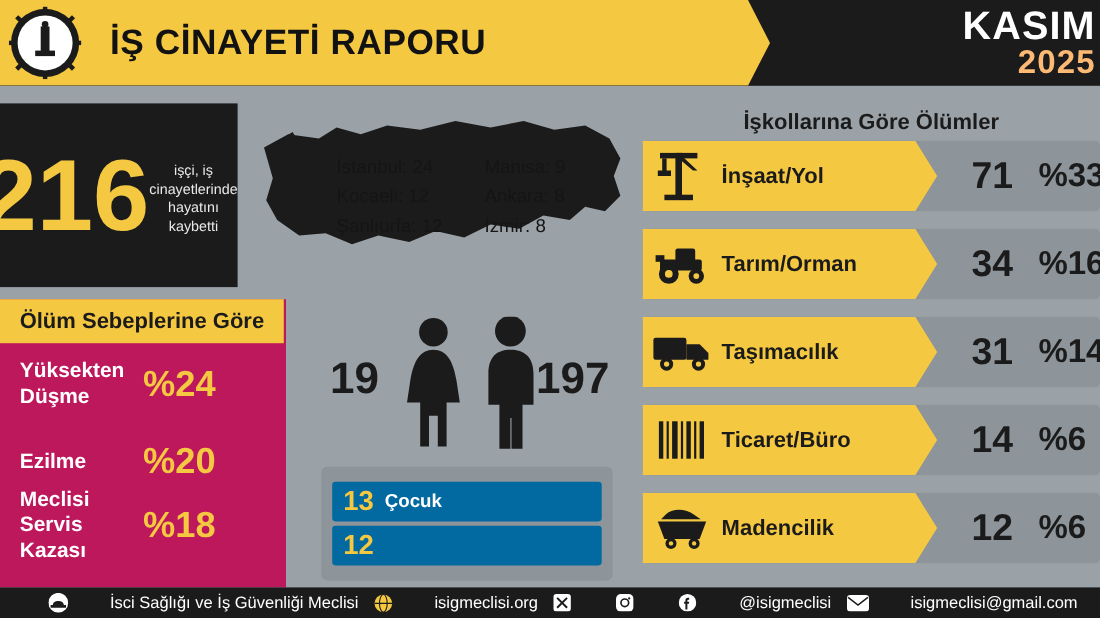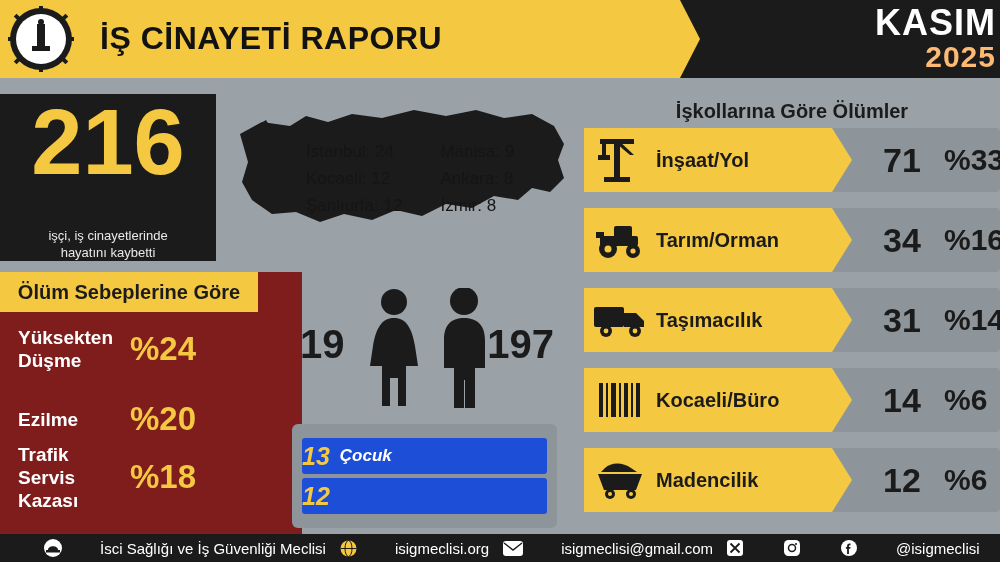--- a/index.html
+++ b/index.html
@@ -30,28 +30,28 @@
     font-size: 36px; font-weight: bold; color: #ffffff; letter-spacing: 1px;
   }
   .header-year {
     position: absolute; right: 4px; top: 40px;
     font-size: 30px; font-weight: bold; color: #fdba74; letter-spacing: 1px;
   }
 
   
   .big-box {
     position: absolute; left: 0; top: 94px; width: 216px; height: 167px;
-    background: #1b1b1b; display: flex; flex-direction: column;
-    align-items: center; justify-content: space-between;
+    background: #1b1b1b; display: flex; flex-direction: row;
+    align-items: center; justify-content: flex-end;
   }
   .big-number { font-size: 92px; font-weight: bold; color: #f5c842; line-height: 96px; }
   .big-caption { font-size: 13px; color: #e9e9e9; text-align: center; line-height: 17px; margin-top: 4px; }
 
   
-  .causes { position: absolute; left: 0; top: 272px; width: 302px; height: 262px; background: #7f1d1d; }
+  .causes { position: absolute; left: 0; top: 272px; width: 260px; height: 262px; background: #be185d; }
   .causes-header {
     position: absolute; left: 0; top: 0; width: 258px; height: 40px; background: #f5c842;
     display: flex; align-items: center; justify-content: center;
     font-size: 20px; font-weight: bold; color: #1b1b1b;
   }
   .cause-row {
     position: absolute; left: 0; width: 258px; height: 58px;
     display: flex; align-items: center;
   }
   .cause-label { width: 130px; padding-left: 18px; font-size: 19px; font-weight: bold; color: #ffffff; line-height: 23px; }
@@ -65,22 +65,22 @@
   .city-item { font-size: 17px; color: #151515; line-height: 27px; font-weight: 500; }
 
   
   .gender { position: absolute; left: 290px; top: 280px; width: 270px; height: 140px; }
   .g-num-left { position: absolute; left: 10px; top: 42px; font-size: 40px; font-weight: bold; color: #1b1b1b; }
   .g-num-right { position: absolute; right: 6px; top: 42px; font-size: 40px; font-weight: bold; color: #1b1b1b; }
 
   
   .cr-box { position: absolute; left: 292px; top: 424px; width: 265px; height: 104px; background: #8d959a; border-radius: 6px; }
   .cr-row {
-    position: absolute; left: 10px; width: 245px; height: 36px; background: #1d4ed8; border-radius: 3px;
-    display: flex; align-items: center; padding-left: 0; color: #fff; font-style: italic;
+    position: absolute; left: 10px; width: 245px; height: 36px; background: #0369a1; border-radius: 3px;
+    display: flex; align-items: center; padding-left: 10px; color: #fff;
   }
   .cr-row:first-of-type { top: 14px; }
   .cr-row:last-of-type { top: 54px; }
   .cr-num { font-size: 25px; font-weight: bold; color: #f5c842; margin-right: 10px; }
   .cr-label { font-size: 17px; font-weight: bold; }
 
   
   .sectors-title {
     position: absolute; left: 584px; top: 100px; width: 416px;
     text-align: center; font-size: 20px; font-weight: bold; color: #1b1b1b;
@@ -160,21 +160,21 @@
     <div class="causes-header">Ölüm Sebeplerine Göre</div>
     <div class="cause-row" style="top:48px">
       <div class="cause-label">Yüksekten Düşme</div>
       <div class="cause-pct">%24</div>
     </div>
     <div class="cause-row" style="top:118px">
       <div class="cause-label">Ezilme</div>
       <div class="cause-pct">%20</div>
     </div>
     <div class="cause-row" style="top:176px">
-      <div class="cause-label">Trafik Servis Kazası</div>
+      <div class="cause-label">Meclisi Servis Kazası</div>
       <div class="cause-pct">%18</div>
     </div>
   </div>
 
   <div class="map-wrap">
     <svg width="340" height="160" viewBox="0 0 340 160">
       <path fill="#1b1b1b" d="M8,38 L30,26 L58,30 L74,20 L96,26 L120,18 L150,22 L182,14 L214,20 L244,14 L272,22 L300,18 L322,30 L332,48
         L326,64 L332,82 L318,96 L300,92 L286,104 L262,100 L240,112 L214,108 L190,120 L164,114 L140,124 L112,118 L88,126 L64,116
         L40,118 L20,104 L10,86 L16,66 Z"></path>
       <path fill="#1b1b1b" d="M18,34 L34,24 L40,34 L24,44 Z"></path>
@@ -294,21 +294,21 @@
             <rect x="3" y="2" width="4" height="34"></rect>
             <rect x="10" y="2" width="2" height="34"></rect>
             <rect x="15" y="2" width="5" height="34"></rect>
             <rect x="23" y="2" width="2" height="34"></rect>
             <rect x="28" y="2" width="4" height="34"></rect>
             <rect x="35" y="2" width="2" height="34"></rect>
             <rect x="40" y="2" width="4" height="34"></rect>
           </g>
         </svg>
       </div>
-      <div class="sector-name">Kocaeli/Büro</div>
+      <div class="sector-name">Ticaret/Büro</div>
     </div>
     <div class="sector-count">14</div>
     <div class="sector-pct">%6</div>
   </div>
 
   <div class="sector-row" style="top:448px">
     <div class="sector-band"></div>
     <div class="sector-yellow">
       <div class="sector-icon">
         <svg width="54" height="40" viewBox="0 0 54 40">
@@ -344,44 +344,44 @@
         <svg width="17" height="17" viewBox="0 0 17 17">
             <circle cx="8.5" cy="8.5" r="8" fill="#f5c842"></circle>
             <ellipse cx="8.5" cy="8.5" rx="3.5" ry="8" fill="none" stroke="#1b1b1b" stroke-width="1"></ellipse>
             <line x1="0.5" y1="8.5" x2="16.5" y2="8.5" stroke="#1b1b1b" stroke-width="1"></line>
           </svg>
       </span>
       <span>isigmeclisi.org</span>
     </div>
     <div class="footer-item">
       <span class="fi-icon">
-        <svg width="20" height="15" viewBox="0 0 20 15">
-            <rect x="0" y="0" width="20" height="15" rx="3" fill="#ffffff"></rect>
-            <path d="M1,2 L10,9 L19,2" fill="none" stroke="#1b1b1b" stroke-width="1.4"></path>
-          </svg>
-      </span>
-      <span>isigmeclisi@gmail.com</span>
-    </div>
-    <div class="footer-item">
-      <span class="fi-icon">
         <svg width="16" height="16" viewBox="0 0 16 16">
             <rect width="16" height="16" rx="3" fill="#ffffff"></rect>
             <path d="M3.5,3.5 L12.5,12.5 M12.5,3.5 L3.5,12.5" stroke="#1b1b1b" stroke-width="1.8"></path>
           </svg>
       </span>
       <span class="fi-icon" style="margin-left:3px">
         <svg width="16" height="16" viewBox="0 0 16 16">
             <rect width="16" height="16" rx="4.5" fill="#ffffff"></rect>
             <circle cx="8" cy="8" r="3.5" fill="none" stroke="#1b1b1b" stroke-width="1.5"></circle>
             <circle cx="12" cy="4" r="1" fill="#1b1b1b"></circle>
           </svg>
       </span>
       <span class="fi-icon" style="margin-left:3px;margin-right:7px">
         <svg width="16" height="16" viewBox="0 0 16 16">
             <circle cx="8" cy="8" r="8" fill="#ffffff"></circle>
             <path d="M9.5,5.2 L8.6,5.2 C8.1,5.2 7.9,5.5 7.9,6 L7.9,7 L9.5,7 L9.3,8.8 L7.9,8.8 L7.9,14 L6.1,14 L6.1,8.8 L4.9,8.8 L4.9,7 L6.1,7 L6.1,5.9 C6.1,4.4 6.9,3.4 8.5,3.4 L9.5,3.4 Z" fill="#1b1b1b"></path>
           </svg>
       </span>
       <span>@isigmeclisi</span>
     </div>
+    <div class="footer-item">
+      <span class="fi-icon">
+        <svg width="20" height="15" viewBox="0 0 20 15">
+            <rect x="0" y="0" width="20" height="15" rx="3" fill="#ffffff"></rect>
+            <path d="M1,2 L10,9 L19,2" fill="none" stroke="#1b1b1b" stroke-width="1.4"></path>
+          </svg>
+      </span>
+      <span>isigmeclisi@gmail.com</span>
+    </div>
   </div>
 
 </div>
 
 </body></html>

